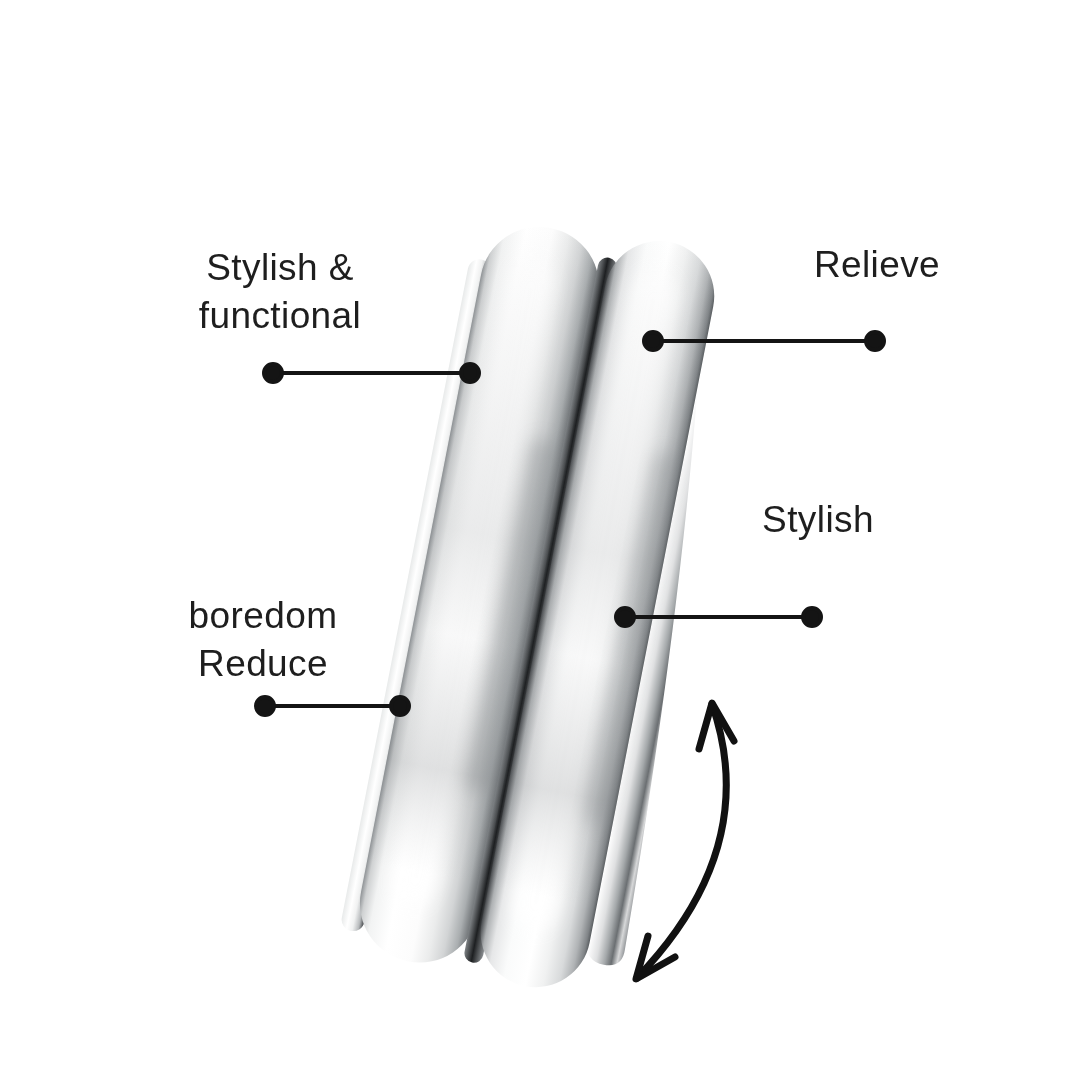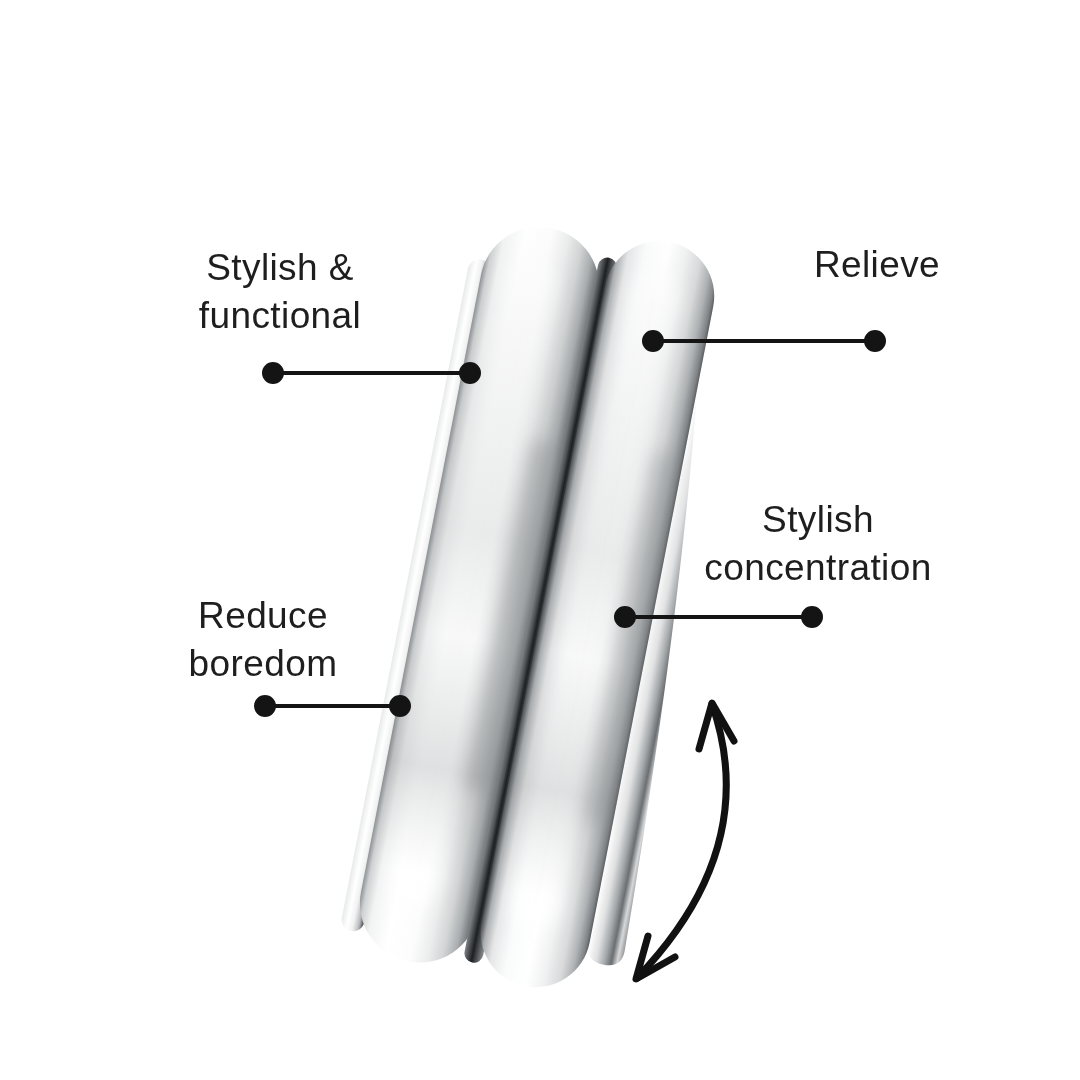--- a/index.html
+++ b/index.html
@@ -142,21 +142,20 @@
   </svg>
 
   <div class="callout c-stylish">
     <span>Stylish &amp;</span>
     <span>functional</span>
   </div>
   <div class="callout c-relieve">
     <span>Relieve</span>
   </div>
   <div class="callout c-reduce">
+    <span>boredom</span>
     <span>Reduce</span>
-    <span>boredom</span>
   </div>
   <div class="callout c-improve">
     <span>Stylish</span>
-    <span>concentration</span>
   </div>
 
 </div>
 
 </body></html>

